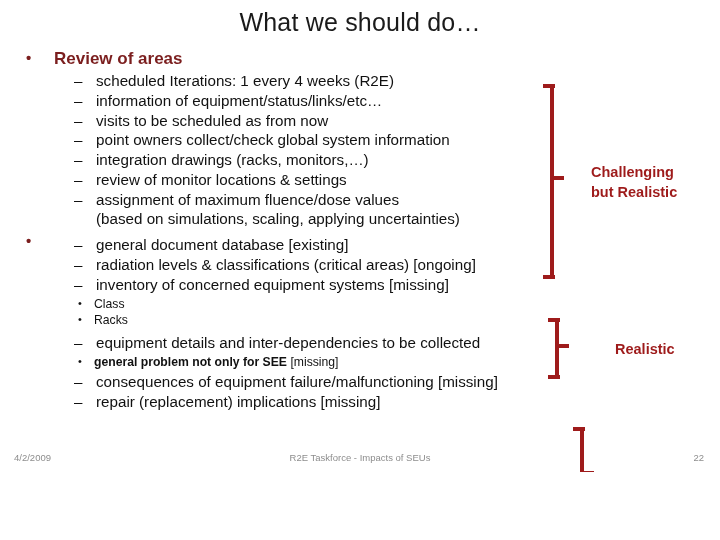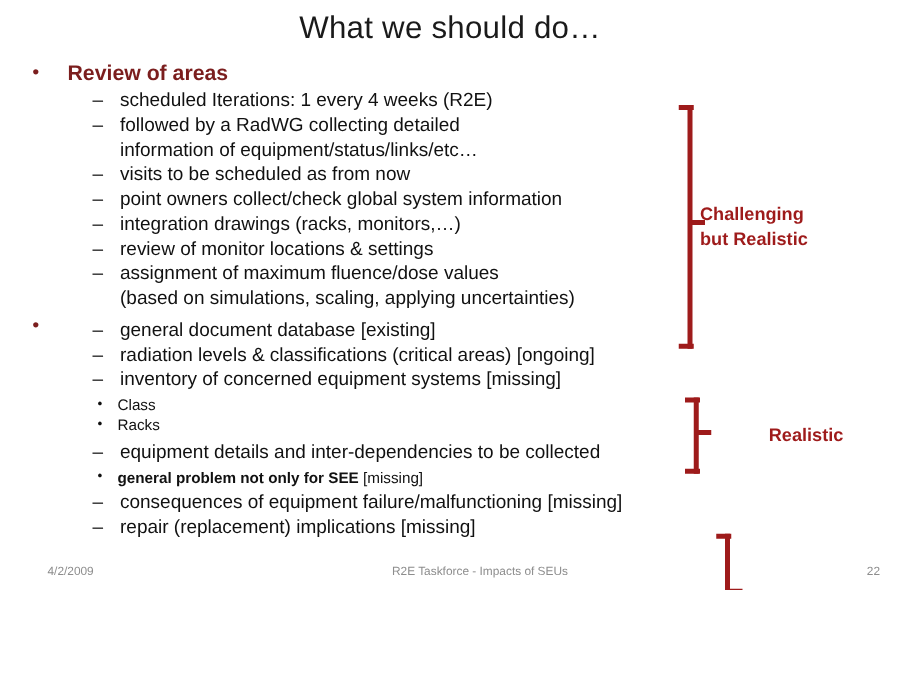--- a/index.html
+++ b/index.html
@@ -146,21 +146,20 @@
     white-space: nowrap;
   }
 
   
   .footer-left, .footer-center, .footer-right {
     position: absolute;
     bottom: 9px;
     font-size: 9.5px;
     color: #8d8d8d;
     font-weight: 400;
-    margin-left: 24px;
   }
   .footer-left { left: 14px; }
   .footer-center { left: 0; width: 720px; text-align: center; }
   .footer-right { right: 16px; }
 </style>
 </head>
 <body>
 
 <div id="slide">
 
@@ -174,21 +173,20 @@
         <span>Review of areas</span>
       </li>
 
       <ul class="sub2">
         <li class="l2">
           <span class="bullet-dash">–</span>
           <span>scheduled Iterations: 1 every 4 weeks (R2E)</span>
         </li>
         <li class="l2">
           <span class="bullet-dash">–</span>
-          <span>followed by a RadWG collecting detailed</span>
           <span class="cont">information of equipment/status/links/etc…</span>
         </li>
         <li class="l2">
           <span class="bullet-dash">–</span>
           <span>visits to be scheduled as from now</span>
         </li>
         <li class="l2">
           <span class="bullet-dash">–</span>
           <span>point owners collect/check global system information</span>
         </li>
@@ -266,21 +264,21 @@
 
     </ul>
   </div>
 
   <div class="brace" style="left:543px; top:84px; height:195px; width:22px;">
     <span class="cap top"></span>
     <span class="vbar"></span>
     <span class="nub" style="top:92px;"></span>
     <span class="cap bot"></span>
   </div>
-  <div class="brace-label" style="left:560px; top:163px;">
+  <div class="brace-label" style="left:591px; top:163px;">
     <div>Challenging</div>
     <div>but Realistic</div>
   </div>
 
   <div class="brace" style="left:548px; top:318px; height:61px; width:22px;">
     <span class="cap top"></span>
     <span class="vbar"></span>
     <span class="nub" style="top:26px;"></span>
     <span class="cap bot"></span>
   </div>

